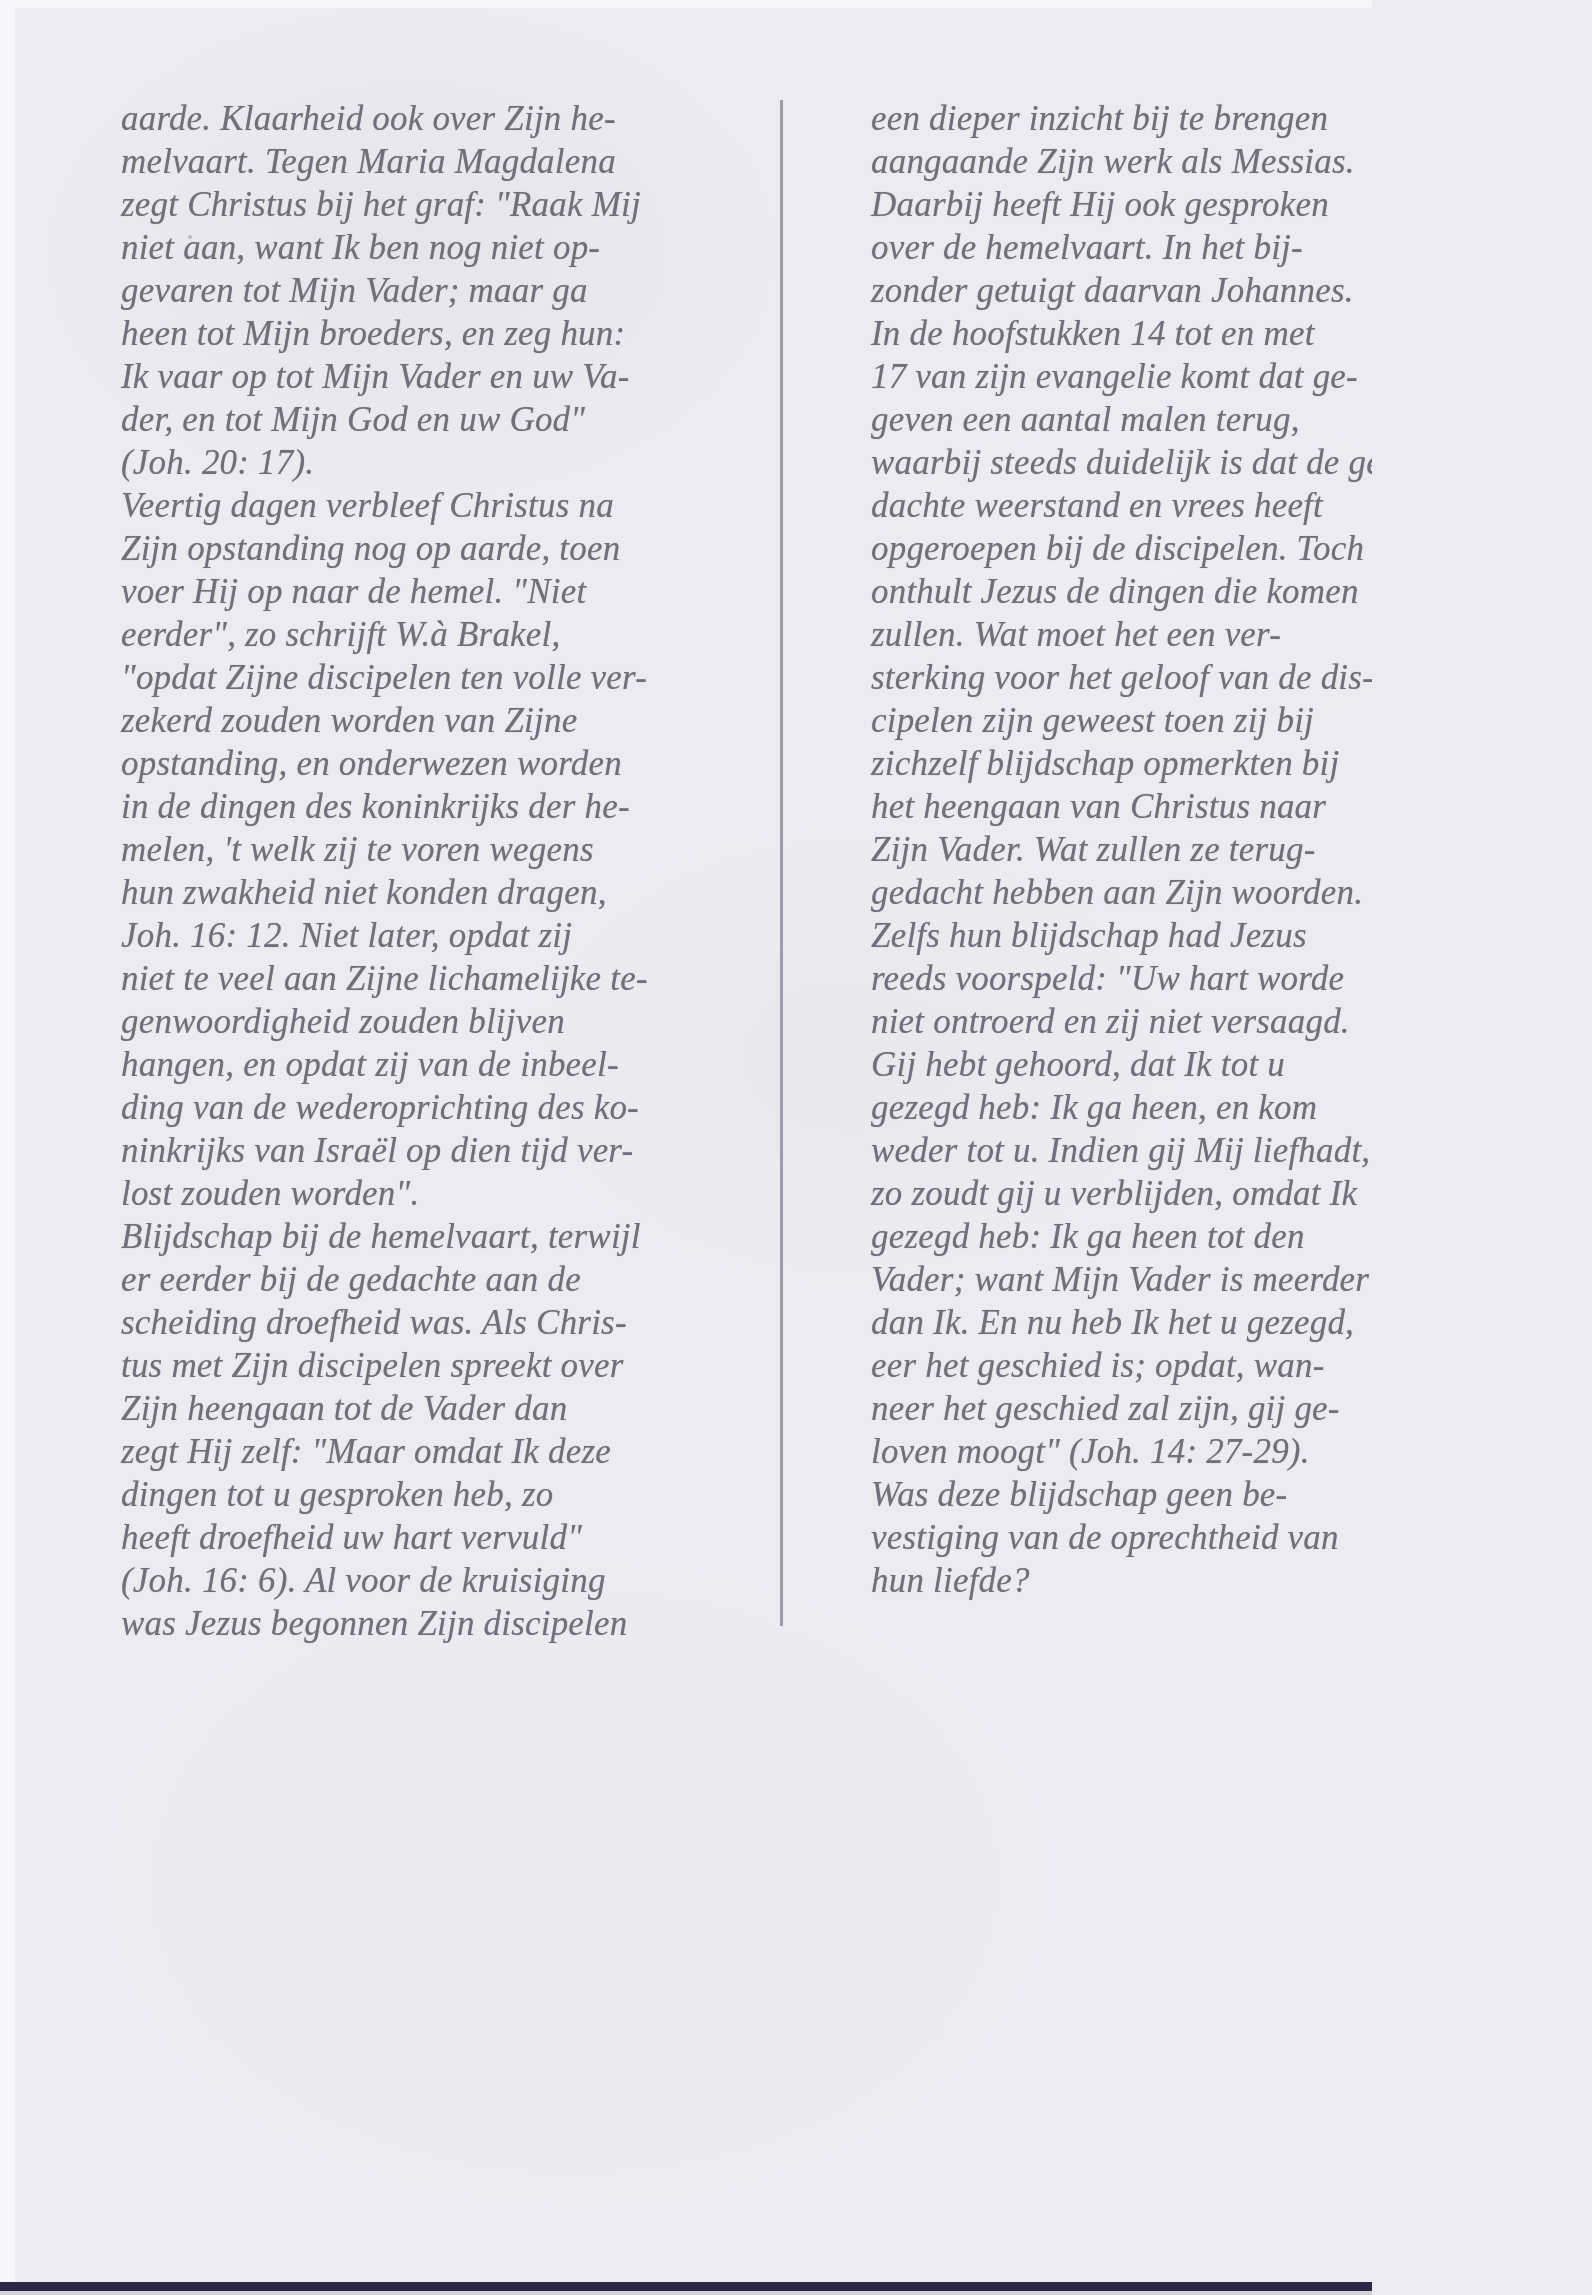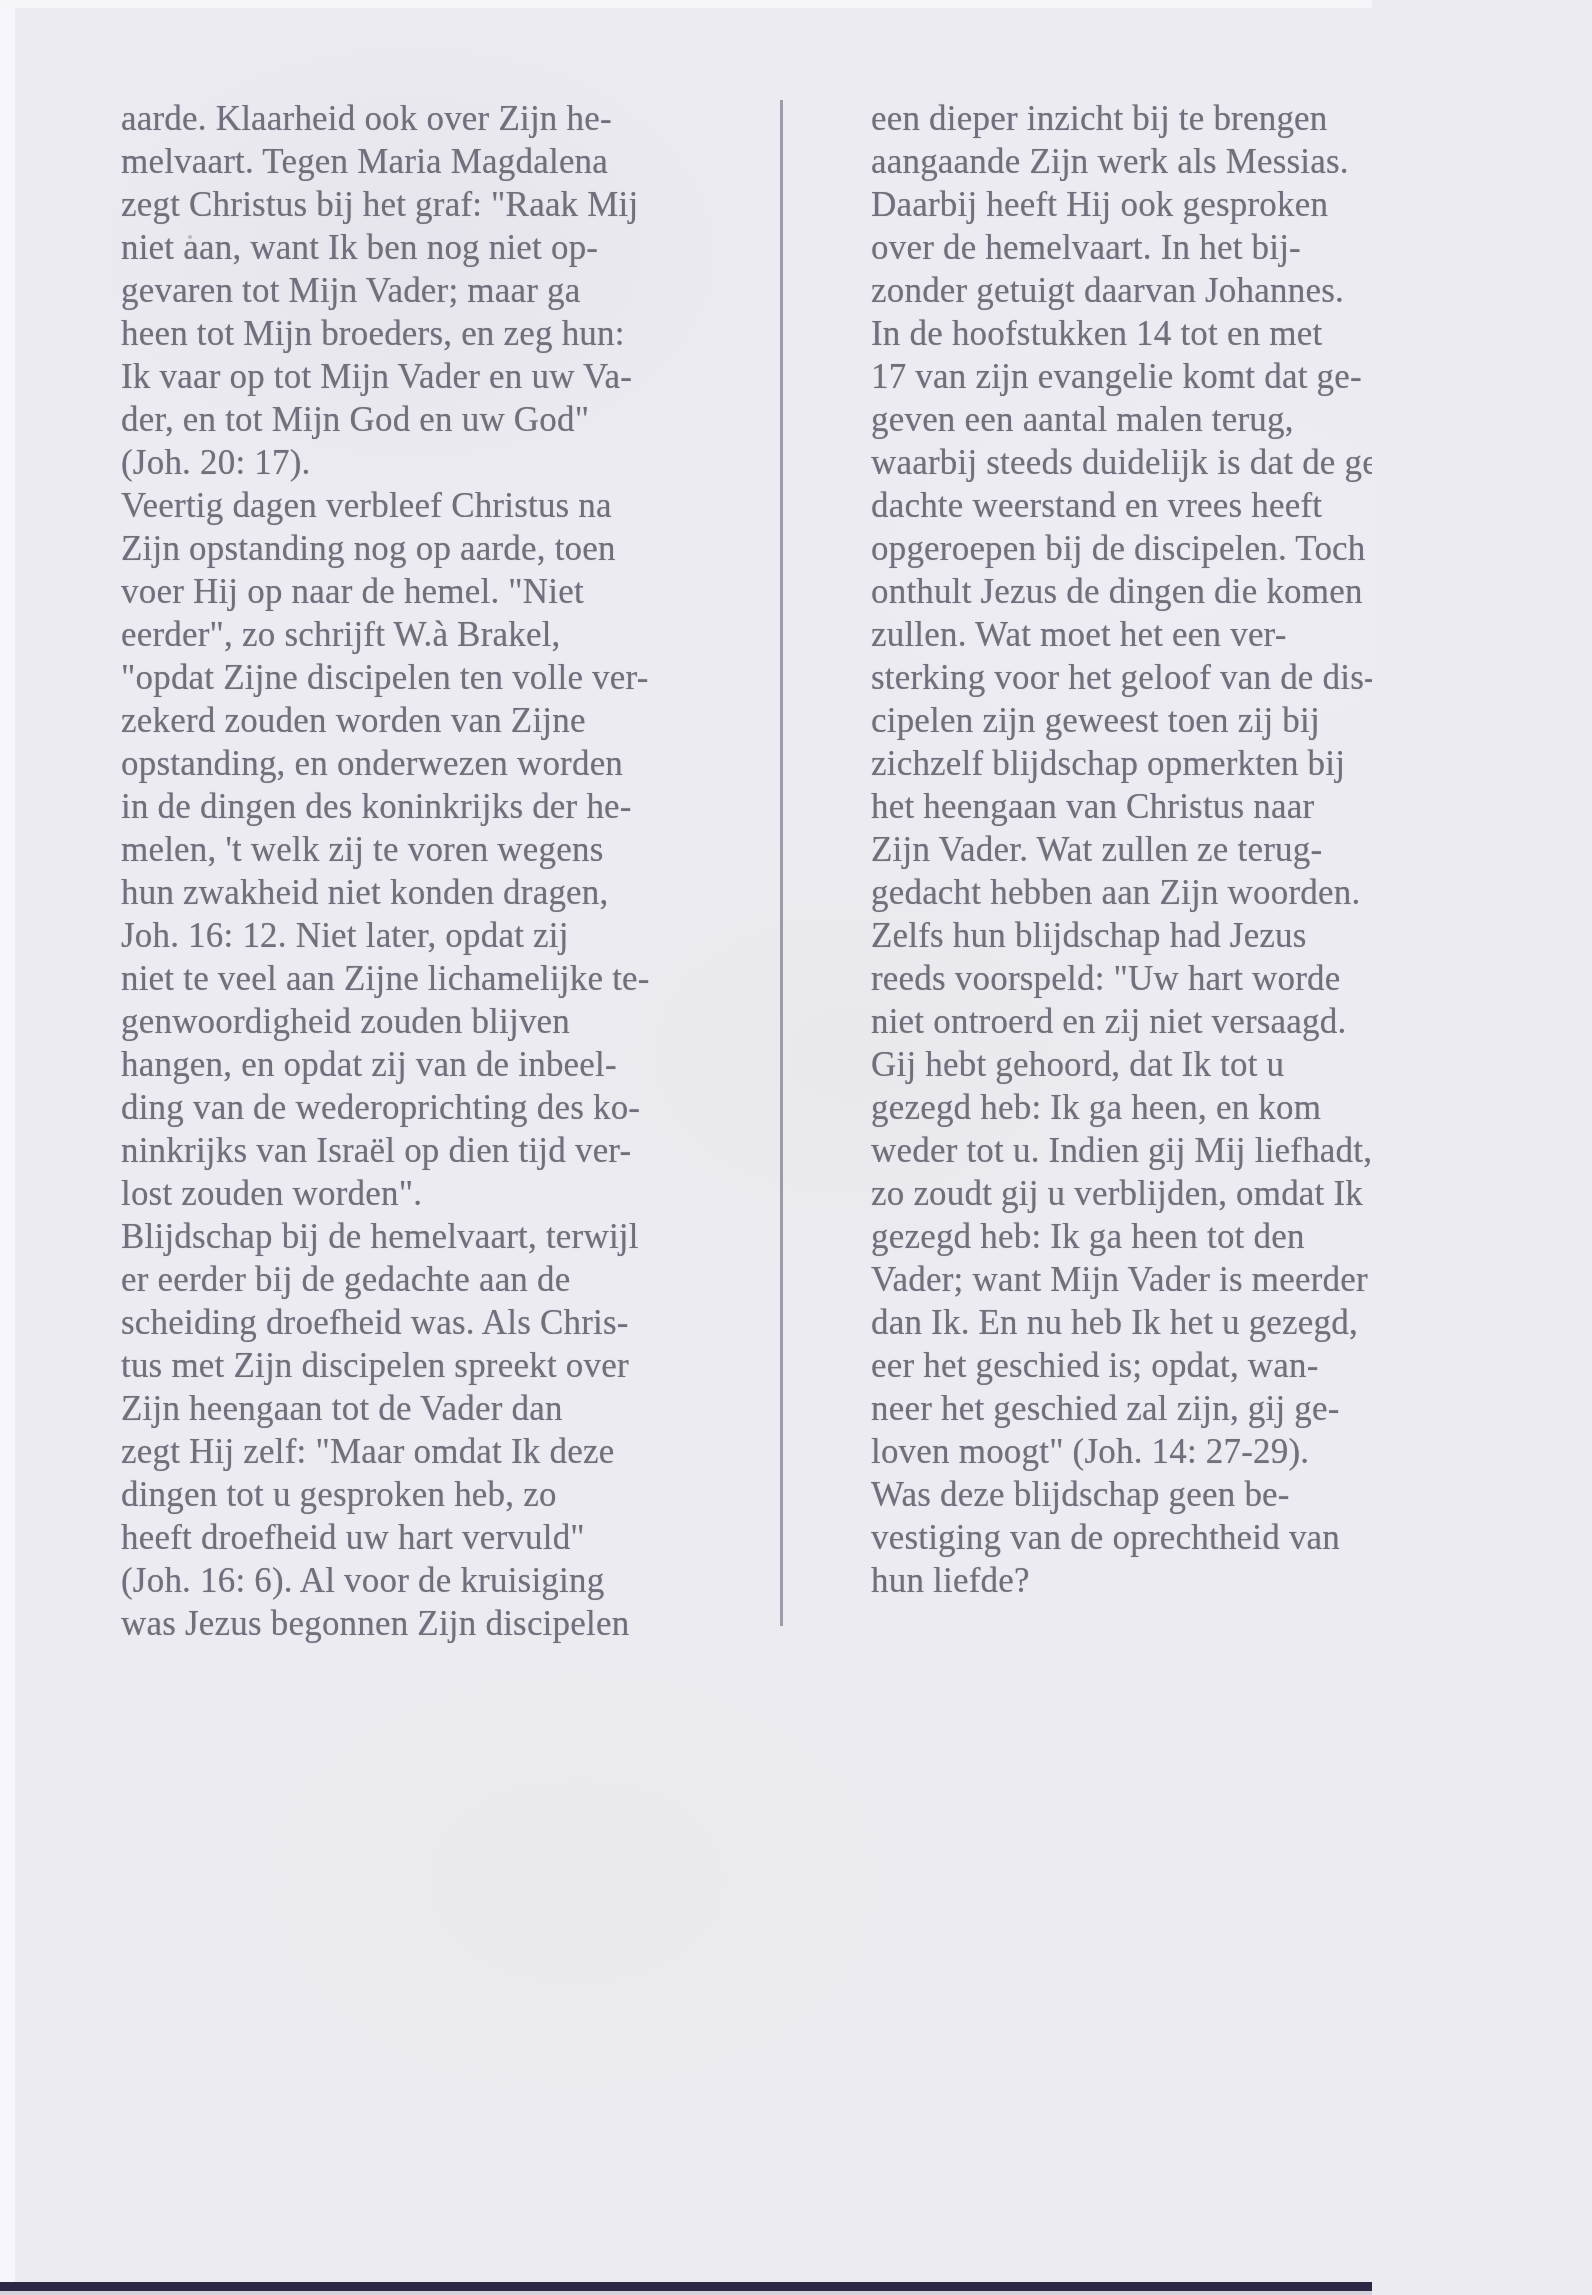--- a/index.html
+++ b/index.html
@@ -7,20 +7,21 @@
     padding: 0;
     background: #ecebf1;
   }
   .page {
     position: relative;
     width: 1372px;
     height: 2295px;
     background: #ecebf1;
     overflow: hidden;
     font-family: "Liberation Serif", "DejaVu Serif", serif;
+    font-style: italic;
   }
   
   .mottle {
     position: absolute;
     inset: 0;
     pointer-events: none;
     background:
       radial-gradient(535px 362px at 30% 11%, rgba(214,212,224,0.28), transparent 70%),
       radial-gradient(466px 328px at 62% 46%, rgba(223,221,214,0.22), transparent 70%),
       radial-gradient(656px 449px at 42% 82%, rgba(228,226,219,0.20), transparent 72%),

